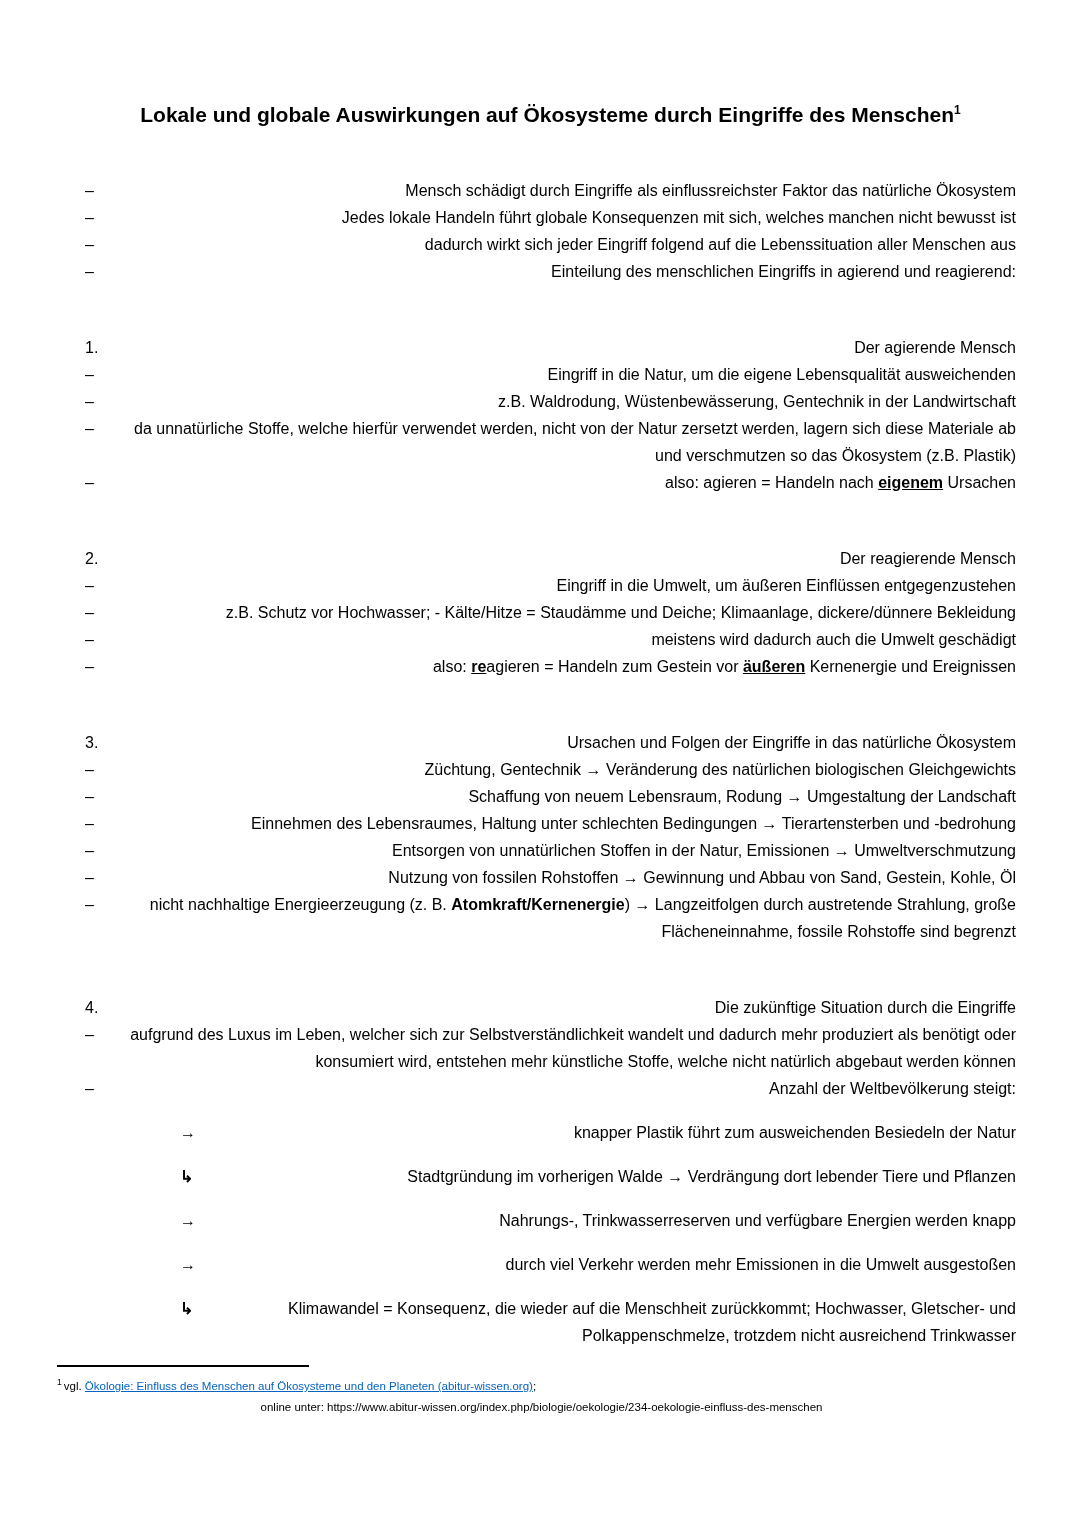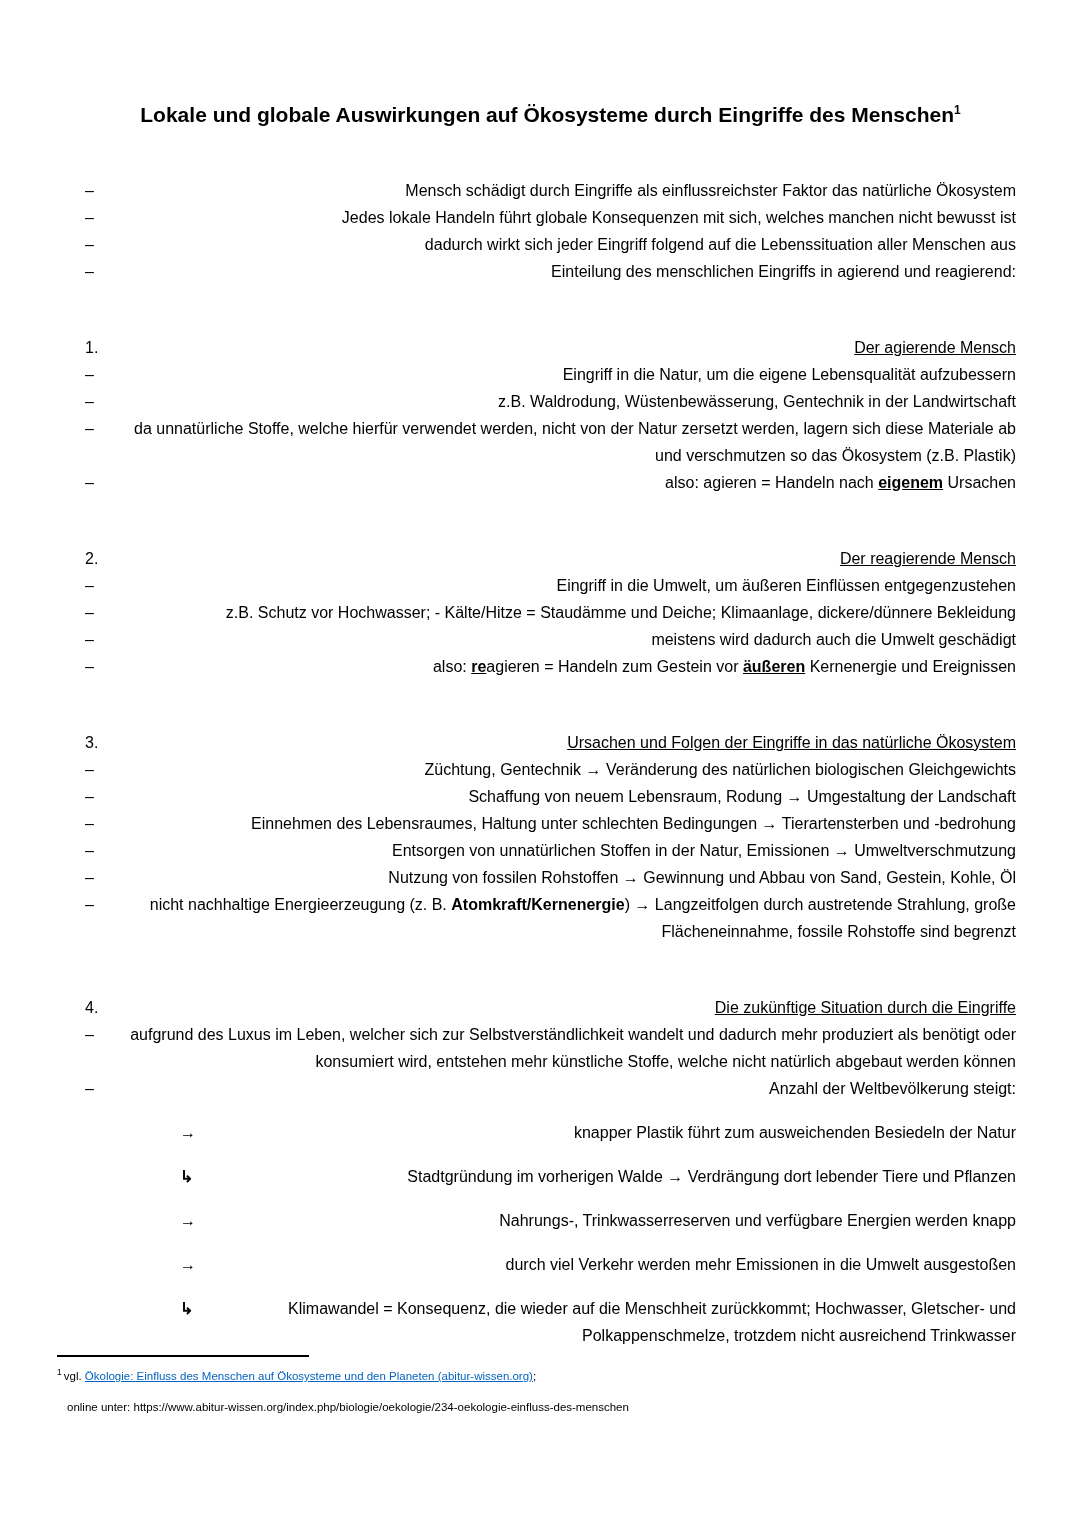--- a/index.html
+++ b/index.html
@@ -21,32 +21,32 @@
     font-weight: 700;
     text-align: center;
     margin: 0;
   }
   .title sup { font-size: 12px; }
   .intro { margin-top: 50px; }
   .item { display: flex; font-size: 16px; line-height: 27px; }
   .marker { flex: 0 0 33px; }
   .itext { flex: 1; text-align: right; }
   .section { margin-top: 49px; }
-  .heading { text-decoration: underline; }
+  .heading { }
   .u { text-decoration: underline; font-weight: bold; }
   .b { font-weight: 700; }
   .subitems { margin-top: 14px; }
   .subitem { margin-left: 95px; margin-top: 17px; }
   .subitem .marker { flex: 0 0 26px; }
   .arrow { font-weight: 600; }
   .footnote { margin-top: auto; font-size: 11.5px; line-height: 16px; }
   .footnote-rule { width: 252px; border-top: 2px solid #000; margin-bottom: 7px; }
   .footnote sup { font-size: 8.5px; margin-right: 2px; }
   .flink { cursor: pointer; }
-  .footnote-line2 { padding-left: 10px; margin-top: 15px; }
+  .footnote-line2 { padding-left: 10px; margin-top: 5px; text-align: center; }
 </style>
 </head>
 <body>
 
 <div class="page">
   <div class="doc-body">
 
     <h1 class="title"><span>Lokale und globale Auswirkungen auf Ökosysteme durch Eingriffe des Menschen</span><sup>1</sup></h1>
 
     <div class="intro">
@@ -69,21 +69,21 @@
       </div>
 
     <div>
         <section class="section">
           <div class="item heading-row">
             <span class="marker">1.</span>
             <span class="itext heading">Der agierende Mensch</span>
           </div>
           <div class="item">
             <span class="marker">–</span>
-            <span class="itext"><span>Eingriff in die Natur, um die eigene Lebensqualität aufzubessern</span></span>
+            <span class="itext"><span>Eingriff in die Natur, um die eigene Lebensqualität ausweichenden</span></span>
           </div>
           <div class="item">
             <span class="marker">–</span>
             <span class="itext"><span>z.B. Waldrodung, Wüstenbewässerung, Gentechnik in der Landwirtschaft</span></span>
           </div>
           <div class="item">
             <span class="marker">–</span>
             <span class="itext"><span>da unnatürliche Stoffe, welche hierfür verwendet werden, nicht von der Natur zersetzt werden, lagern sich diese Materiale ab und verschmutzen so das Ökosystem (z.B. Plastik)</span></span>
           </div>
           <div class="item">

